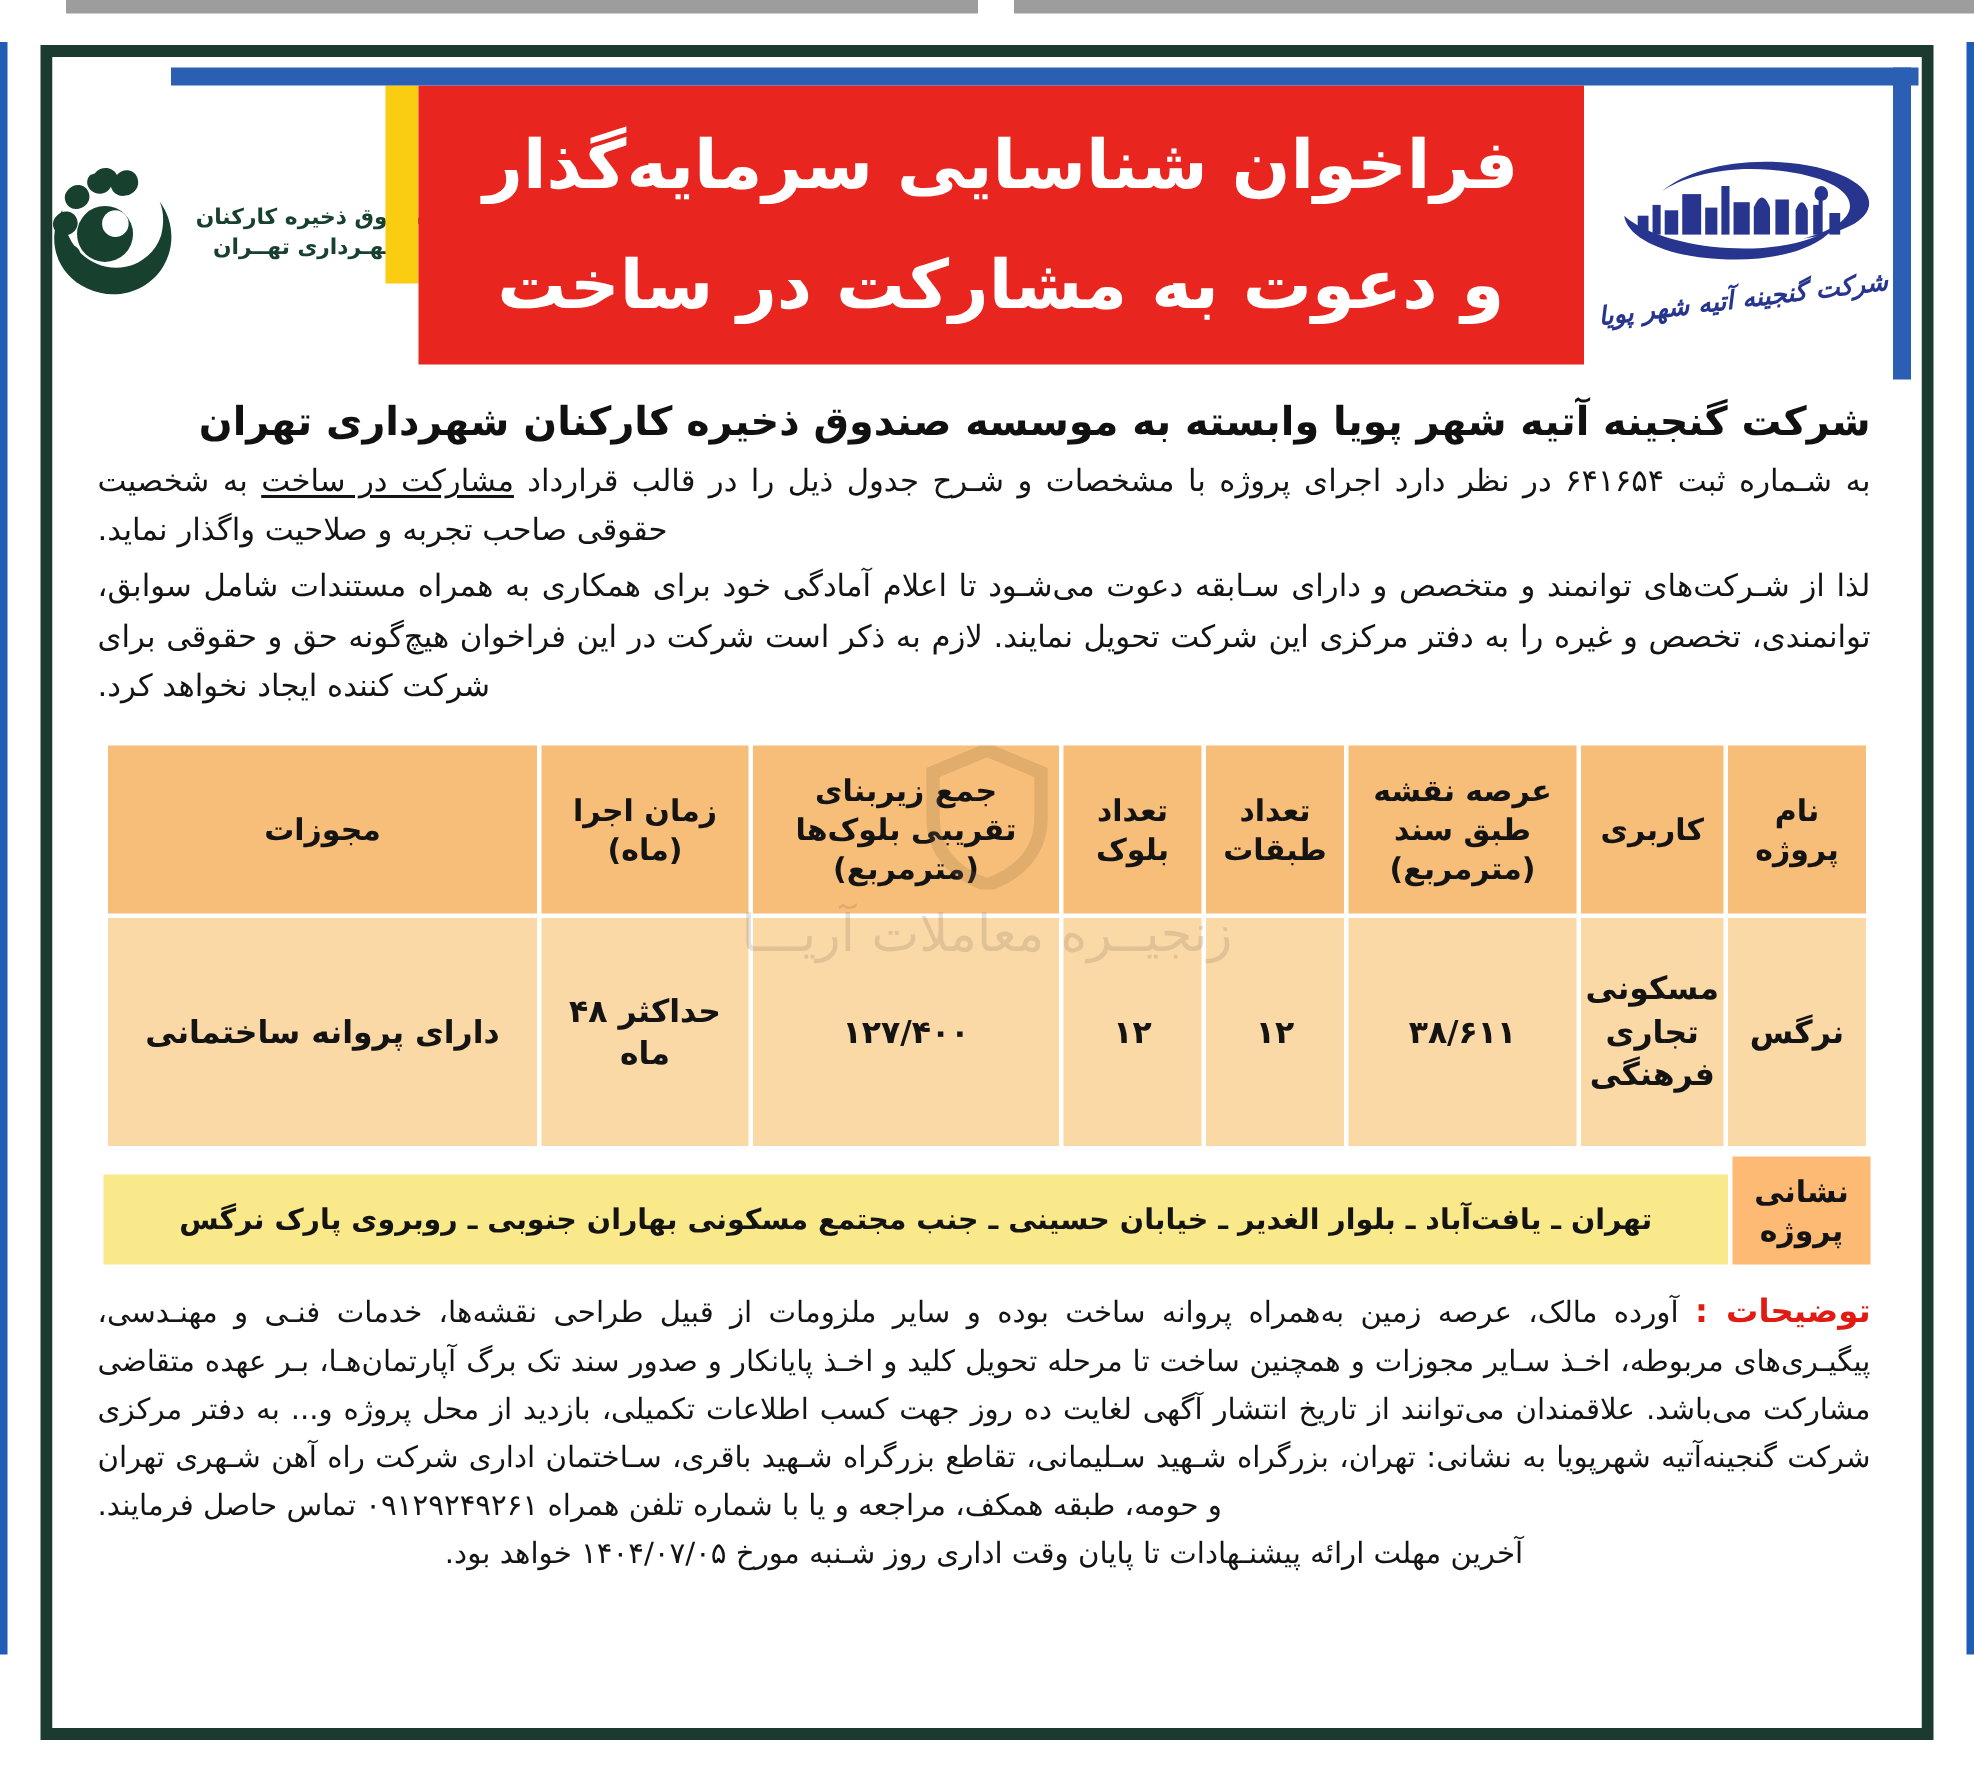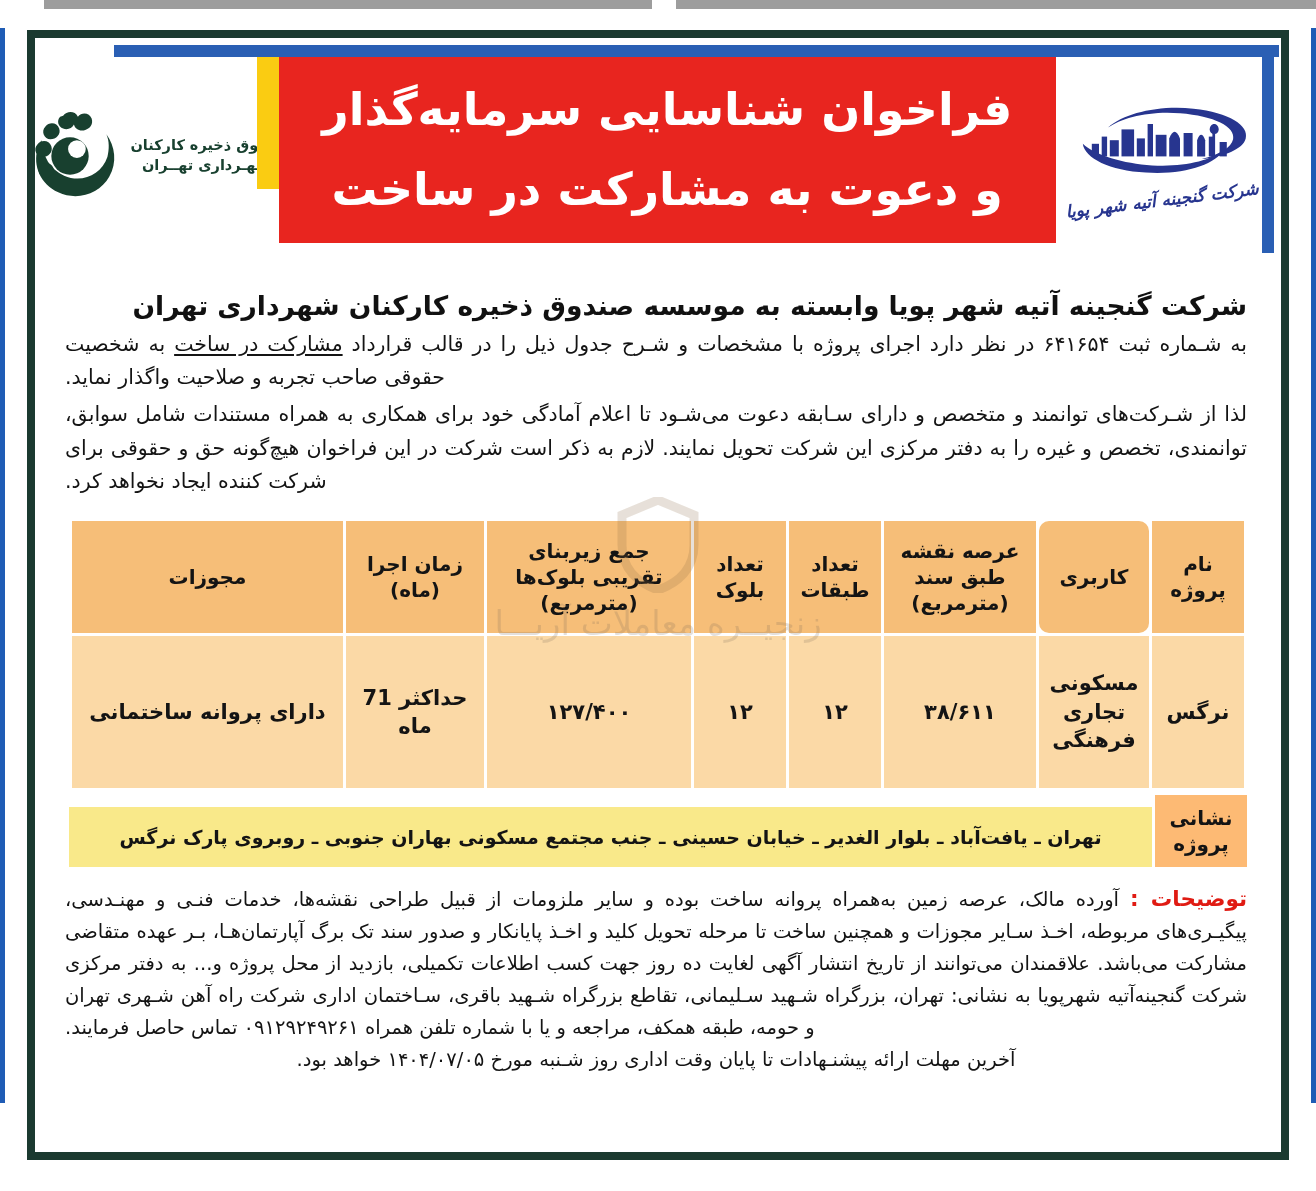--- a/index.html
+++ b/index.html
@@ -167,21 +167,20 @@
     direction: rtl;
     padding: 12px 34px 0 30px;
   }
   .org-title {
     font-size: 26.5px;
     font-weight: bold;
     color: #111111;
     line-height: 1.32;
     text-align: right;
     letter-spacing: -0.3px;
-    margin-top: 24px;
   }
   .para {
     font-size: 20.5px;
     color: #141414;
     line-height: 1.62;
     text-align: justify;
     text-align-last: left;
     margin-top: 4px;
   }
   .para.p1 { text-align-last: left; }
@@ -209,21 +208,21 @@
     height: 112px;
   }
   table.spec tbody td {
     background: #FBD9A6;
     font-size: 21px;
     font-weight: bold;
     line-height: 1.35;
     height: 152px;
   }
   .c-name   { width: 92px; }
-  .c-use    { width: 110px; border-radius: 10px; }
+  .c-use    { width: 95px; }
   .c-land   { width: 152px; }
   .c-floors { width: 92px; }
   .c-blocks { width: 92px; }
   .c-area   { width: 204px; }
   .c-time   { width: 138px; }
   .c-perm   { width: auto; }
 
   
   .addr-row {
     margin: 4px 34px 0 34px;
@@ -405,21 +404,21 @@
             </tr>
           </thead>
           <tbody>
             <tr>
               <td>نرگس</td>
               <td>مسکونی تجاری فرهنگی</td>
               <td>۳۸/۶۱۱</td>
               <td>۱۲</td>
               <td>۱۲</td>
               <td>۱۲۷/۴۰۰</td>
-              <td>حداکثر 71 ماه</td>
+              <td>حداکثر ۴۸ ماه</td>
               <td>دارای پروانه ساختمانی</td>
             </tr>
           </tbody>
         </table>
       </div>
 
       <div class="addr-row">
         <div class="addr-label">نشانی پروژه</div>
         <div class="addr-value">تهران ـ یافت‌آباد ـ بلوار الغدیر ـ خیابان حسینی ـ جنب مجتمع مسکونی بهاران جنوبی ـ روبروی پارک نرگس</div>
       </div>

